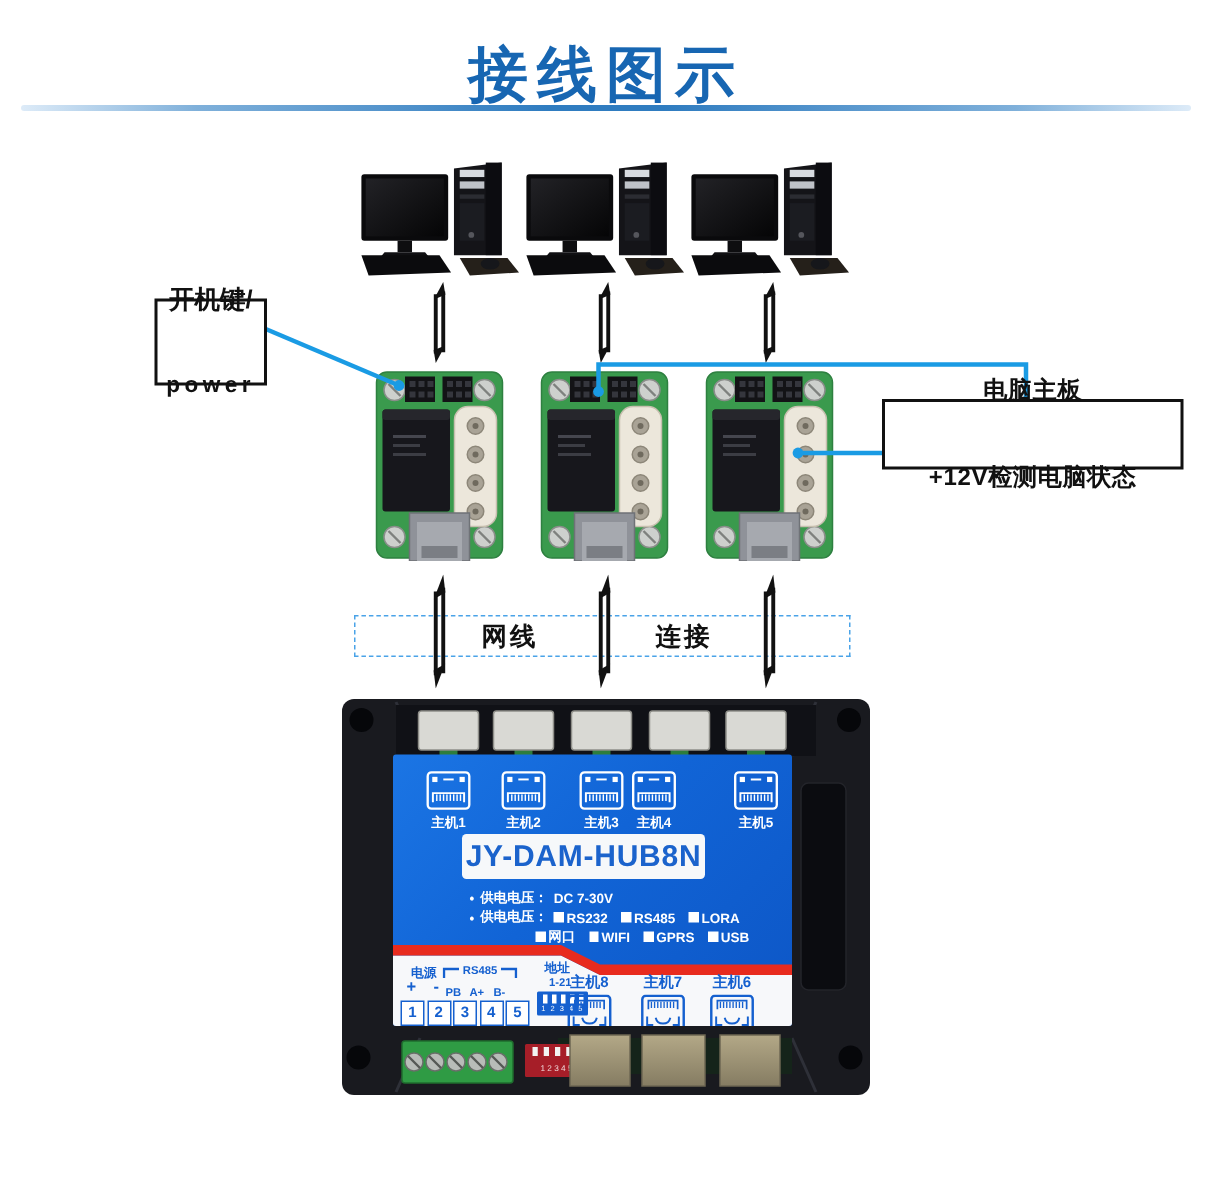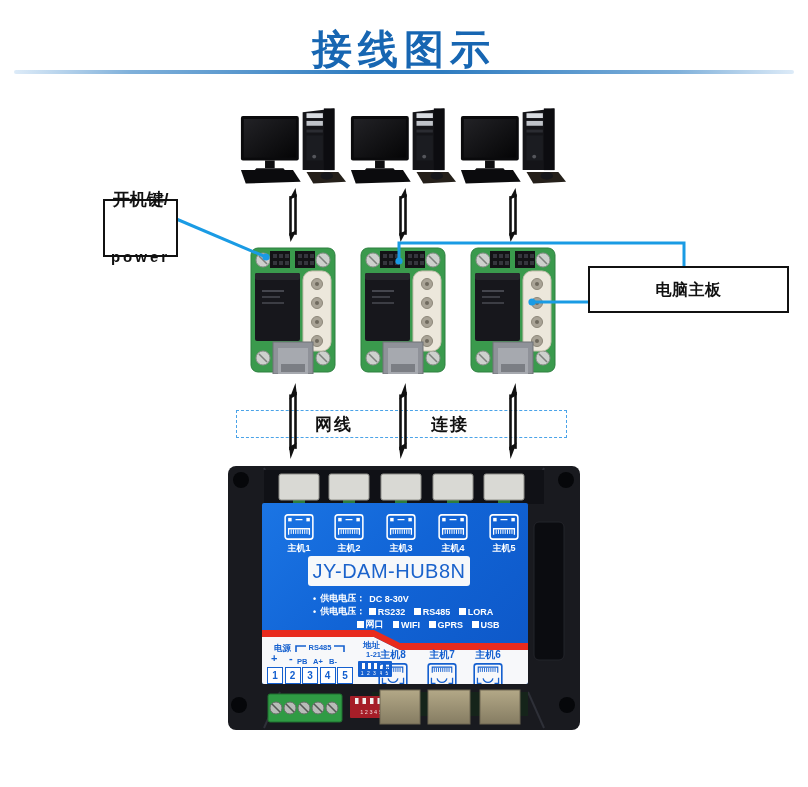--- a/index.html
+++ b/index.html
@@ -12,35 +12,35 @@
     background:linear-gradient(90deg,#ddebf8 0%,#7fb0da 15%,#2f7cc0 45%,#2f7cc0 55%,#7fb0da 85%,#ddebf8 100%);}
   
   .callout{position:absolute;background:#fff;border:2.5px solid #111;display:flex;
     flex-direction:column;justify-content:center;align-items:center;z-index:6;gap:38px;}
   .callout .l1{font-size:17px;font-weight:600;color:#111;line-height:1.25;}
   .callout .l2{font-size:15px;font-weight:600;color:#111;letter-spacing:3px;line-height:1.25;}
   .callout.c2 .l1,.callout.c2 .l2{font-size:16px;letter-spacing:.5px;line-height:1.25;}
   
   .cable-zone{position:absolute;left:236px;top:410px;width:329px;height:26px;
     border:1.5px dashed #4aa3e8;z-index:1;}
-  .cable-zone span{position:absolute;top:2px;width:50px;
+  .cable-zone span{position:absolute;top:2px;width:50px;text-align:center;
     font-size:17px;color:#111;font-weight:600;letter-spacing:2px;}
   .wires{position:absolute;left:0;top:0;width:808px;height:787px;z-index:5;pointer-events:none;}
   .pcimg,.arrow,.module{position:absolute;z-index:2;}
   
   .device{position:absolute;left:228px;top:460px;width:352px;height:280px;z-index:2;}
   .device .case{position:absolute;left:0;top:0;}
   .panel{position:absolute;left:34px;top:43px;width:266px;height:181px;
     background:linear-gradient(135deg,#1b75e4 0%,#1164d6 45%,#0d56c6 100%);border-radius:2px;overflow:hidden;}
   .tport{position:absolute;top:11px;width:34px;text-align:center;color:#fff;}
   .tport svg{display:block;margin:0 auto;color:#fff;}
   .plabel{font-size:9px;font-weight:700;color:#fff;margin-top:2px;white-space:nowrap;text-align:center;}
   .model-badge{position:absolute;left:46px;top:53px;width:162px;height:30px;background:#f6f8fa;
     border-radius:3px;display:flex;align-items:center;justify-content:center;}
-  .model-badge span{font-size:20px;font-weight:400;color:#1b63cc;letter-spacing:.5px;}
+  .model-badge span{font-size:20px;font-weight:700;color:#1b63cc;letter-spacing:.5px;}
   .spec{position:absolute;display:flex;align-items:center;gap:4px;color:#fff;font-size:9px;
     font-weight:600;white-space:nowrap;}
   .spec .sq{display:inline-block;width:6.5px;height:6.5px;background:#fff;margin-right:2px;}
   .chip{display:inline-flex;align-items:center;margin-right:5px;}
   .swoosh{position:absolute;left:0;top:124px;}
   .strip{position:absolute;left:0;top:134px;width:248px;height:47px;color:#1560cf;}
   .strip .grp-label{position:absolute;font-size:8.5px;font-weight:700;white-space:nowrap;}
   .sign{position:absolute;font-size:11px;font-weight:800;}
   .pinrow{position:absolute;font-size:7.5px;font-weight:700;white-space:nowrap;letter-spacing:0;}
   .termrow{position:absolute;left:5px;top:30px;display:flex;gap:1.5px;}
@@ -252,20 +252,21 @@
       <circle cx="532" cy="302" r="3.6"></circle>
     </g>
   </svg>
 
   <div class="callout" style="left:103px;top:199px;width:71px;height:54px">
     <span class="l1">开机键/</span>
     <span class="l2">power</span>
   </div>
   <div class="callout c2" style="left:588px;top:266px;width:197px;height:43px">
     <span class="l1">电脑主板</span>
+    <span class="l2">+12V检测电脑状态</span>
   </div>
 
   <div class="device">
     <svg class="case" width="352" height="280" viewBox="0 0 352 280">
       <rect x="0" y="6" width="352" height="264" rx="8" fill="#191a1f"></rect>
       <g stroke="#2e3038" stroke-width="2">
         <line x1="36" y1="8" x2="52" y2="44"></line>
           <line x1="316" y1="8" x2="300" y2="44"></line>
         <line x1="36" y1="268" x2="52" y2="232"></line>
           <line x1="316" y1="268" x2="300" y2="232"></line>
@@ -338,41 +339,41 @@
             <use href="#sym-rj45"></use>
           </svg>
         <div class="plabel">主机2</div>
       </div>
       <div class="tport" style="left:122px">
         <svg width="30" height="26" viewBox="0 0 34 30">
             <use href="#sym-rj45"></use>
           </svg>
         <div class="plabel">主机3</div>
       </div>
-      <div class="tport" style="left:174px">
+      <div class="tport" style="left:157px">
         <svg width="30" height="26" viewBox="0 0 34 30">
             <use href="#sym-rj45"></use>
           </svg>
         <div class="plabel">主机4</div>
       </div>
       <div class="tport" style="left:225px">
         <svg width="30" height="26" viewBox="0 0 34 30">
             <use href="#sym-rj45"></use>
           </svg>
         <div class="plabel">主机5</div>
       </div>
 
       <div class="model-badge">
         <span>JY-DAM-HUB8N</span>
       </div>
 
       <div class="spec" style="left:51px;top:89px">
         <span>•</span>
         <span>供电电压：</span>
-        <span>DC 8-30V</span>
+        <span>DC 7-30V</span>
       </div>
       <div class="spec" style="left:51px;top:102px">
         <span>•</span>
         <span>供电电压：</span>
         <span class="chip">
             <i class="sq"></i>
             <em style="font-style:normal">RS232</em>
           </span>
         <span class="chip">
             <i class="sq"></i>

